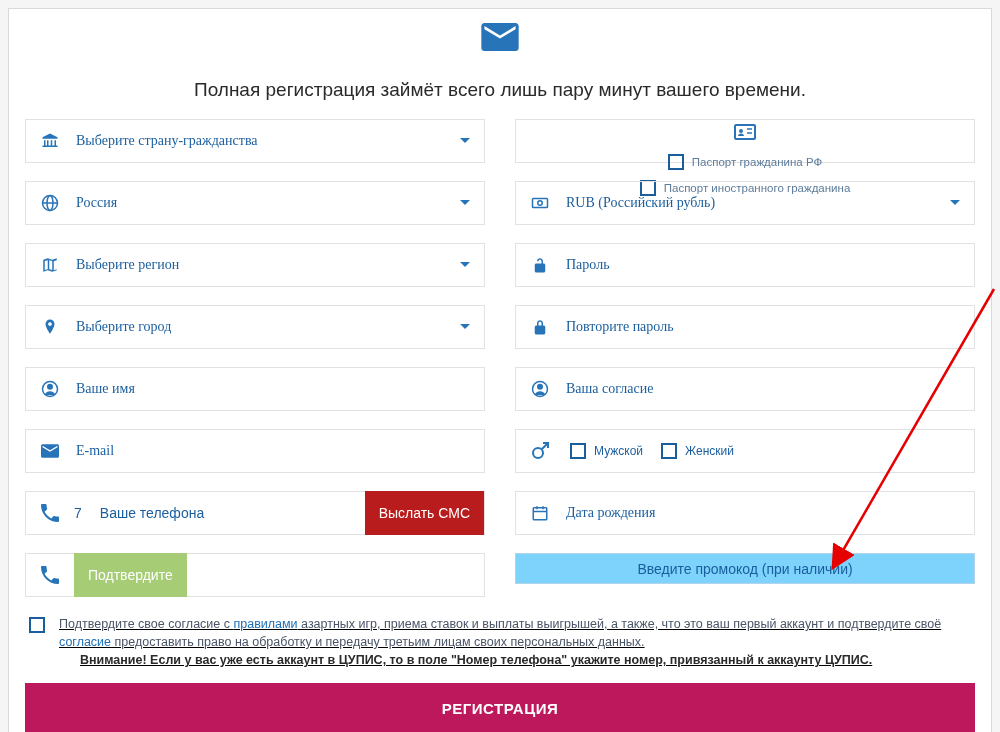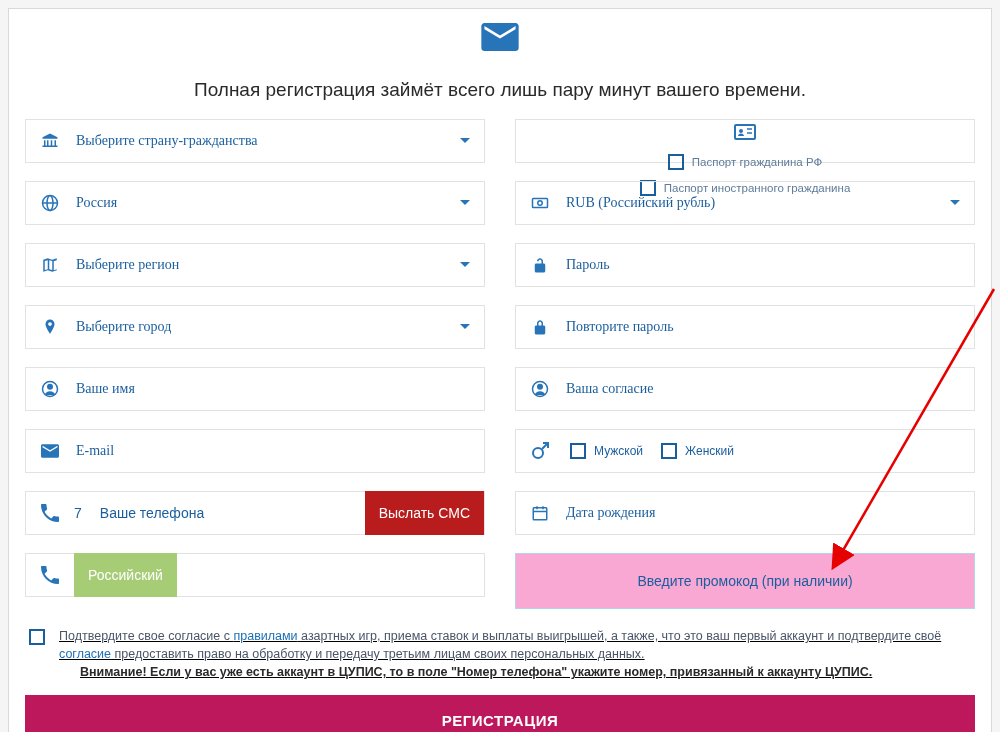--- a/index.html
+++ b/index.html
@@ -24,21 +24,21 @@
 .phone .ico { width: 24px; display: flex; justify-content: center; margin-right: 12px; }
 .phone .cc { color: #1a5e9e; font-size: 14px; margin-right: 18px; }
 .phone .pl { color: #1a5e9e; font-size: 14px; flex: 1; }
 .btn-g { background: #b91c1c; color: #fff; height: 44px; padding: 0 14px; display: flex; align-items: center; font-size: 14px; }
 .btn-gl { background: #a6cc75; color: #fff; height: 44px; padding: 0 14px; display: flex; align-items: center; font-size: 14px; }
 .gender { border: 1px solid #e2e2e2; height: 44px; display: flex; align-items: center; padding: 0 12px; gap: 18px; }
 .gender .ico { width: 24px; display: flex; justify-content: center; }
 .gopt { display: flex; align-items: center; gap: 8px; }
 .gopt .cb { width: 16px; height: 16px; border: 2px solid #1a5e9e; }
 .gopt .txt { color: #1a5e9e; font-size: 12px; }
-.promo { border: 1px solid #b3d3e8; background: #f9a8d4; height: 56px; display: flex; align-items: center; justify-content: center; }
+.promo { border: 1px solid #b3d3e8; background: #7dd3fc; height: 31px; display: flex; align-items: center; justify-content: center; }
 .promo .txt { color: #1a5e9e; font-size: 14px; }
 .consent { display: flex; gap: 14px; margin: 18px 4px 14px; text-decoration: underline; }
 .consent .cb { width: 16px; height: 16px; border: 2px solid #1a5e9e; flex-shrink: 0; margin-top: 2px; }
 .consent .body { font-size: 12.5px; color: #4a5568; line-height: 1.45; }
 .consent .body .lk { color: #1a6fb5; }
 .consent .body .bold { font-weight: 700; color: #2a2a2a; padding-left: 21px; }
 .submit { background: #be185d; color: #fff; height: 50px; display: flex; align-items: center; justify-content: center; font-size: 15px; font-weight: 700; letter-spacing: 0.5px; }
 .arrow { position: absolute; pointer-events: none; }
 </style>
 </head>
@@ -240,21 +240,21 @@
         </span>
       <span class="label">Дата рождения</span>
     </div>
 
     <div class="phone">
       <span class="ico">
           <svg viewBox="0 0 24 24" fill="#2874b8">
             <path d="M6.6 10.8c1.4 2.8 3.8 5.1 6.6 6.6l2.2-2.2c.3-.3.7-.4 1-.2 1.1.4 2.4.6 3.6.6.6 0 1 .4 1 1V20c0 .6-.4 1-1 1C10.6 21 3 13.4 3 4c0-.6.4-1 1-1h3.5c.6 0 1 .4 1 1 0 1.2.2 2.5.6 3.6.1.4 0 .8-.2 1l-2.3 2.2z"></path>
           </svg>
         </span>
-      <div class="btn-gl">Российский</div>
+      <div class="btn-gl">Подтвердите</div>
     </div>
 
     <div class="promo">
       <span class="txt">Введите промокод (при наличии)</span>
     </div>
 
   </div>
 
   <div class="consent">
     <span class="cb"></span>

